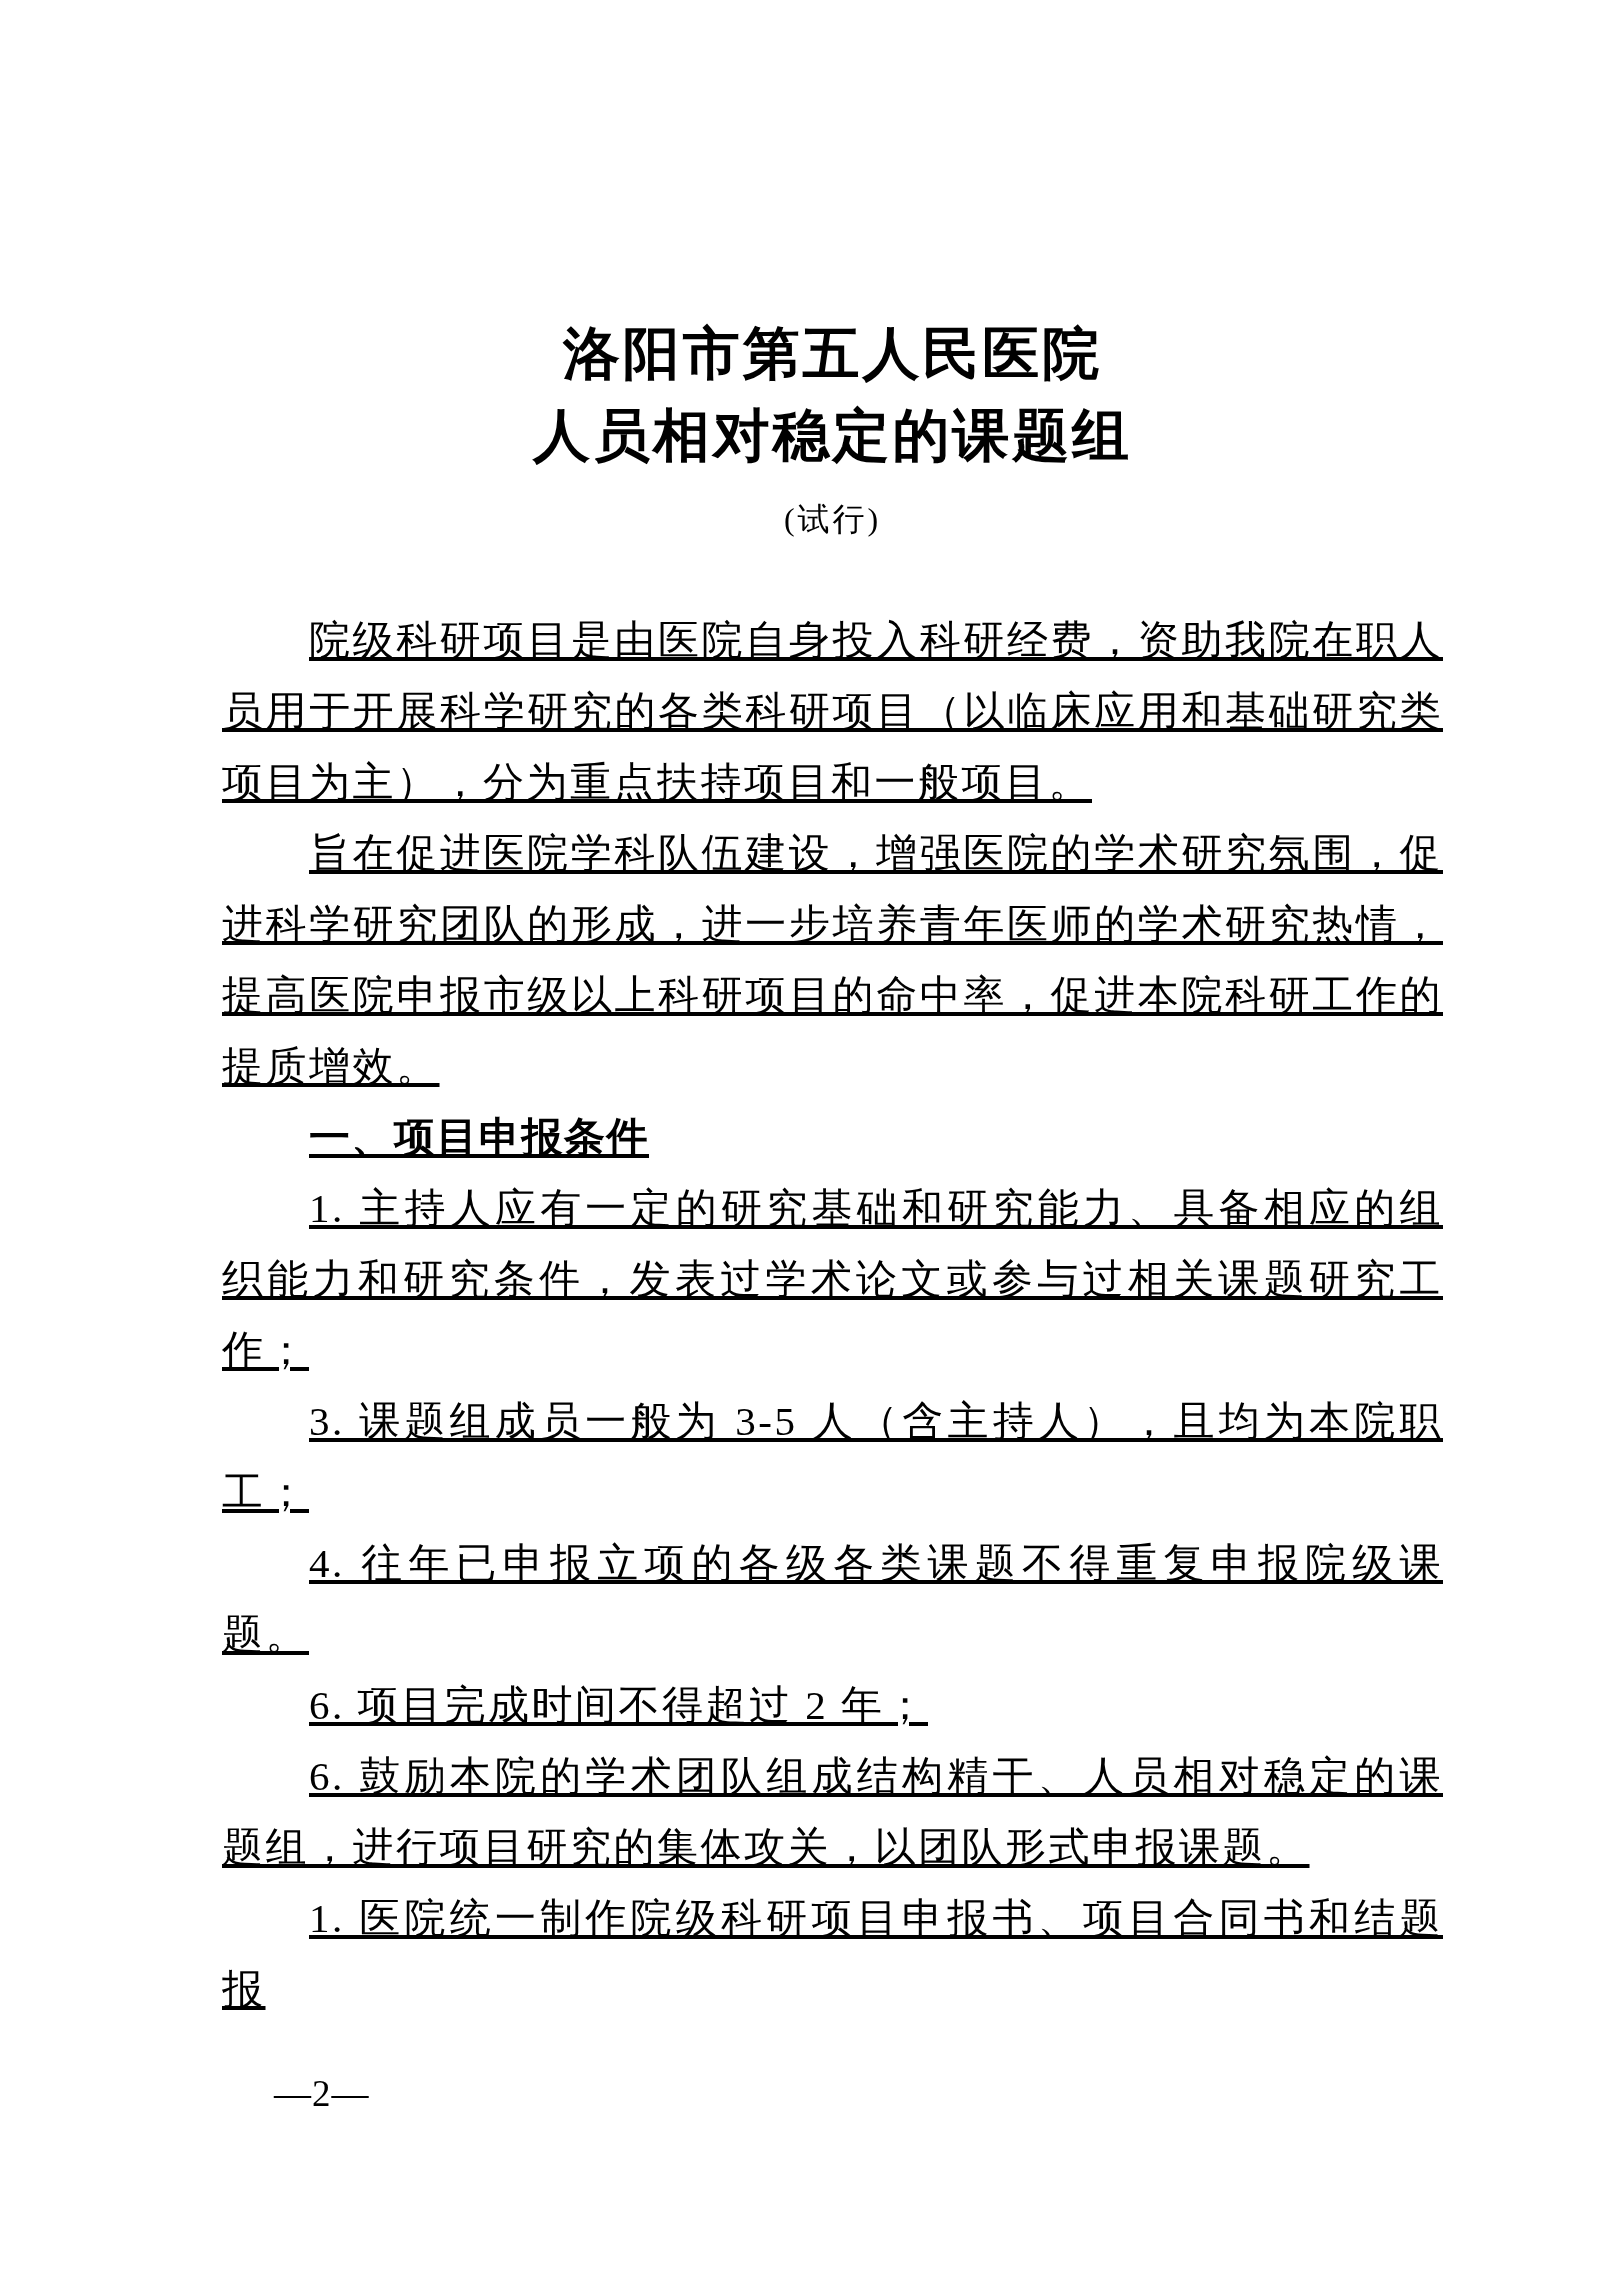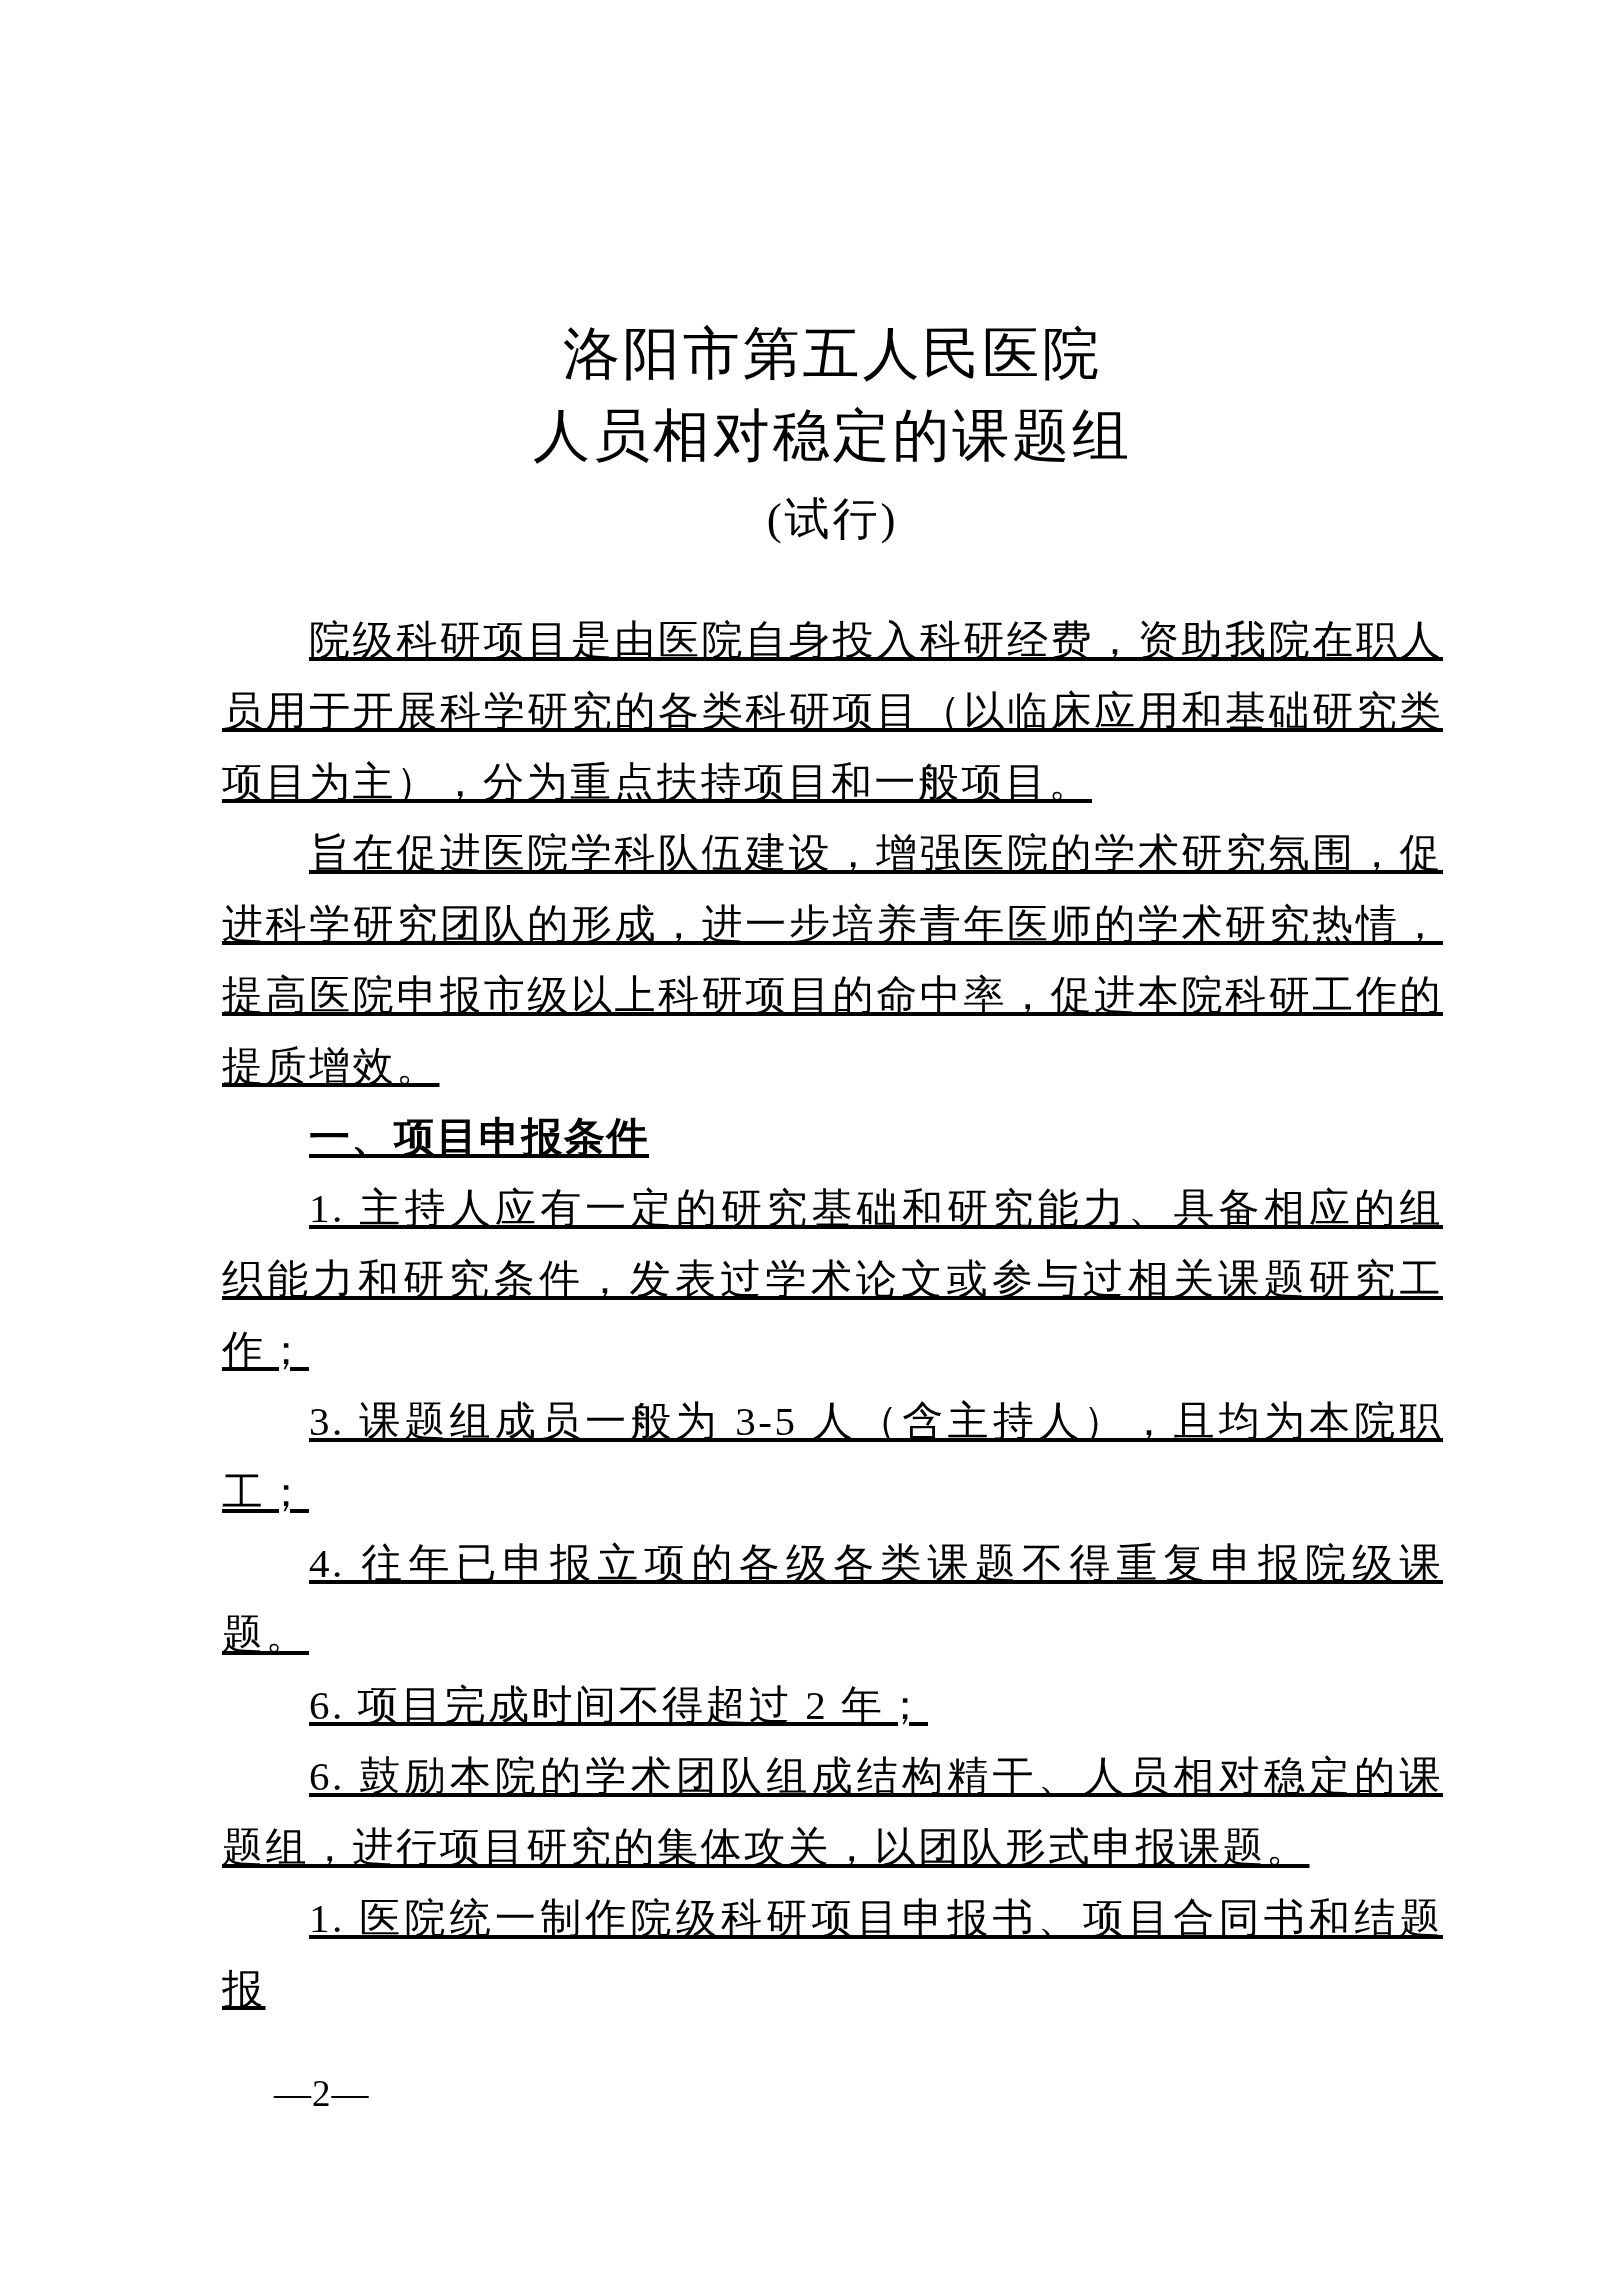--- a/index.html
+++ b/index.html
@@ -16,32 +16,32 @@
     color: #000000;
     font-family: "Liberation Serif", "DejaVu Serif", serif;
     overflow: hidden;
   }
   .title-block {
     position: absolute;
     top: 313px;
     left: 222px;
     width: 1221px;
     text-align: center;
-    font-weight: normal;
+    font-weight: bold;
     font-size: 57px;
     line-height: 82px;
     letter-spacing: 2.9px;
   }
   .subtitle {
     position: absolute;
     top: 492px;
     left: 222px;
     width: 1221px;
     text-align: center;
-    font-size: 45px;
+    font-size: 32px;
     line-height: 55px;
     letter-spacing: 2.9px;
   }
   .body-block {
     position: absolute;
     top: 605px;
     left: 222px;
     width: 1221px;
     font-size: 41px;
     line-height: 71px;

